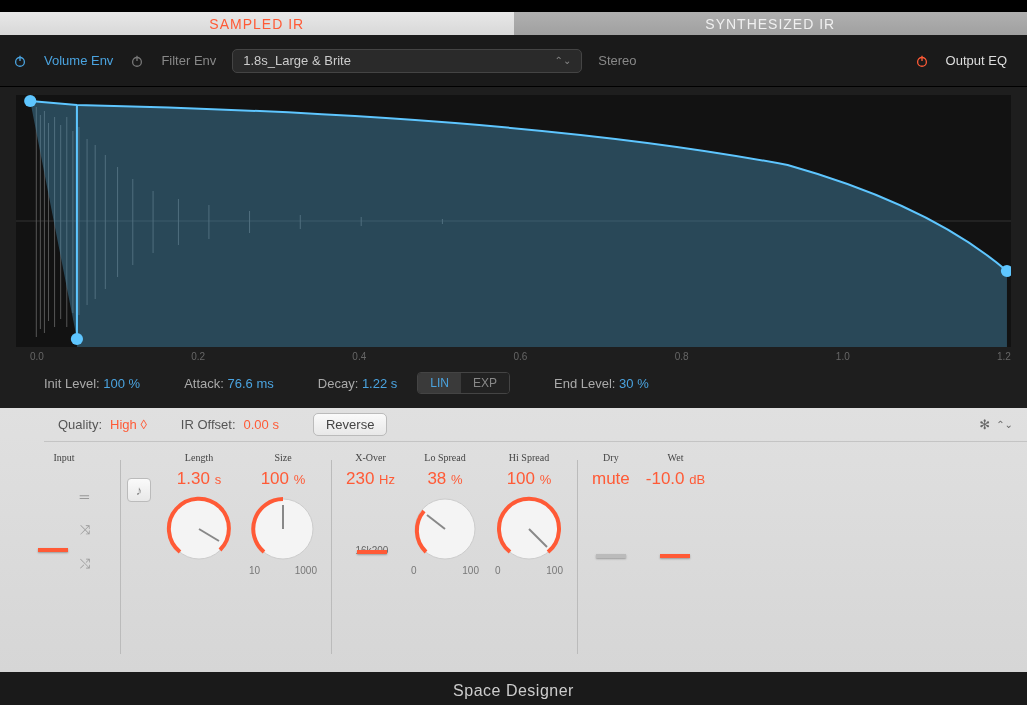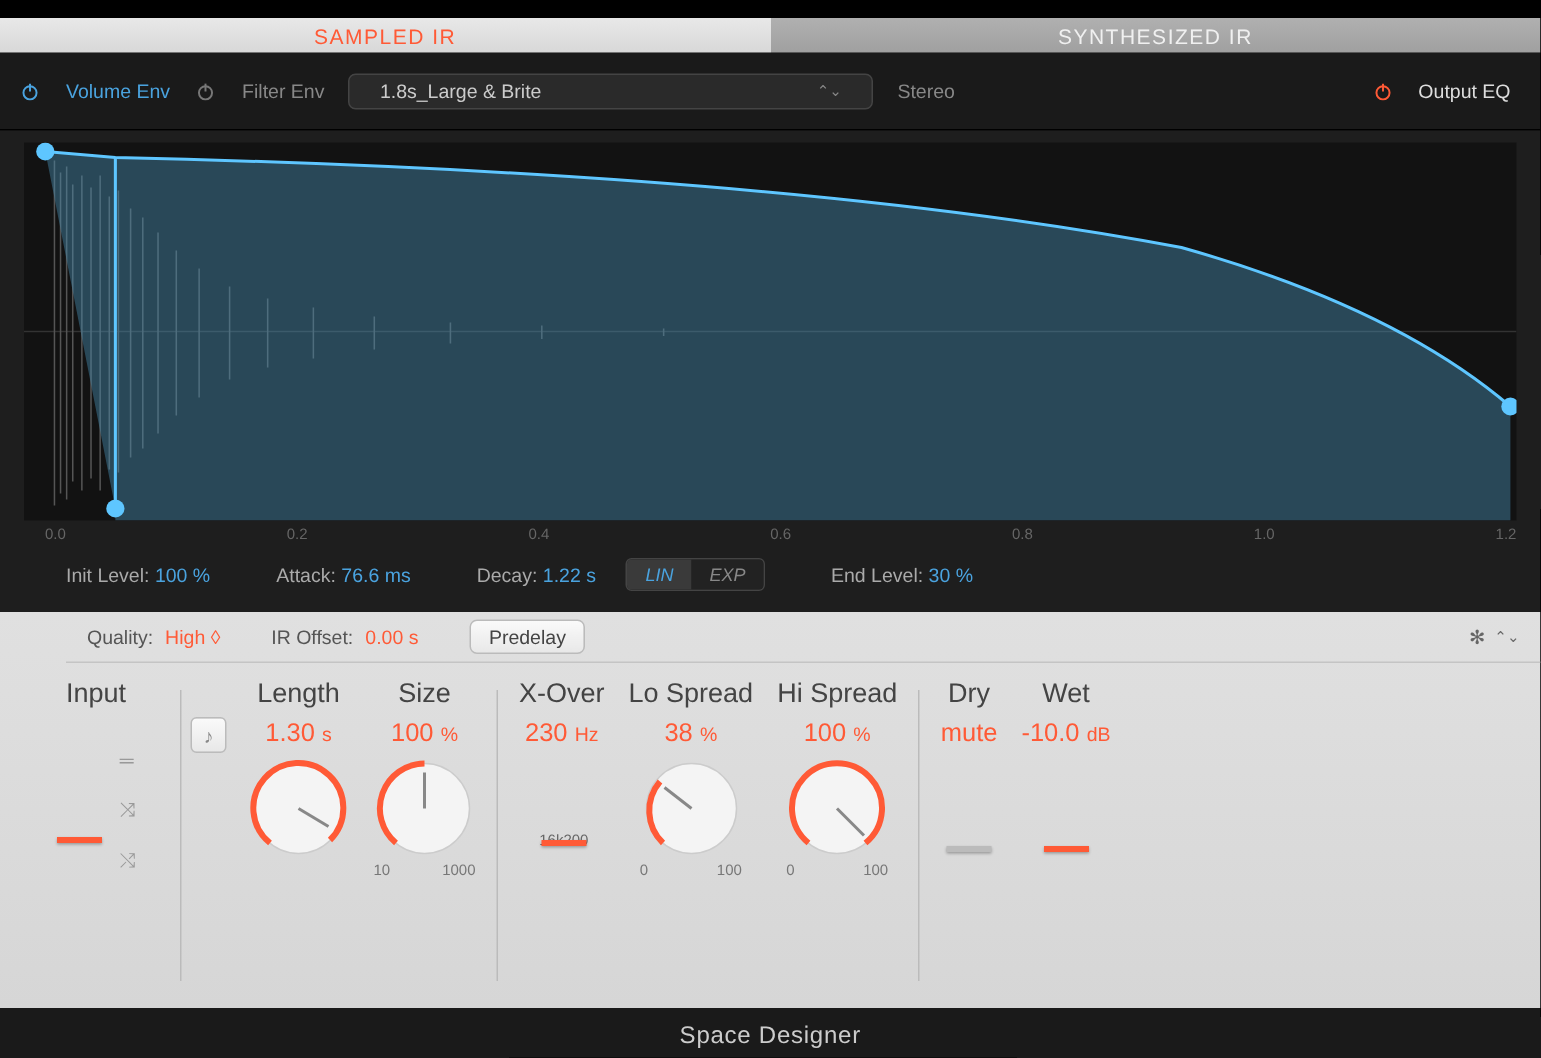--- a/index.html
+++ b/index.html
@@ -11,47 +11,47 @@
 .tab.active { background: linear-gradient(#e8e8e8,#d8d8d8); color: #ff5a36; }
 .tab.inactive { background: linear-gradient(#b0b0b0,#a0a0a0); color: #f0f0f0; }
 
 
 .toolbar { display: flex; align-items: center; height: 52px; background: #1a1a1a; padding: 0 12px; gap: 8px; border-bottom: 1px solid #000; }
 .pwr { width: 16px; height: 16px; display: inline-flex; align-items: center; justify-content: center; cursor: pointer; }
 .pwr svg { width: 14px; height: 14px; }
 .tb-label { font-size: 13px; padding: 0 8px; cursor: pointer; }
 .tb-active { color: #4aa3df; }
 .tb-dim { color: #888; }
-.preset { flex: 0 0 350px; height: 24px; background: #2a2a2a; border: 1px solid #444; border-radius: 5px; display: flex; align-items: center; padding: 0 20px; color: #ccc; font-size: 13px; cursor: pointer; position: relative; }
+.preset { flex: 0 0 350px; height: 24px; background: #2a2a2a; border: 1px solid #444; border-radius: 5px; display: flex; align-items: center; padding: 0 10px; color: #ccc; font-size: 13px; cursor: pointer; position: relative; }
 .preset .arrows { margin-left: auto; color: #888; font-size: 10px; }
 .toolbar .spacer { flex: 1; }
 
 
 .env { background: #1e1e1e; padding: 8px 16px 4px 16px; }
 .env-canvas { width: 100%; height: 252px; background: #121212; position: relative; }
 .axis { display: flex; justify-content: space-between; font-size: 10px; color: #666; padding: 4px 0 2px 14px; }
 .env-params { display: flex; align-items: center; gap: 20px; padding: 8px 4px 10px 4px; font-size: 13px; }
 .env-params .lbl { color: #aaa; margin-left: 24px; }
 .env-params .val { color: #4aa3df; }
 .seg { display: inline-flex; border-radius: 4px; overflow: hidden; border: 1px solid #444; }
-.seg span { padding: 3px 12px; font-size: 12px; cursor: pointer; font-style: italic; }
+.seg span { padding: 3px 12px; font-size: 12px; cursor: pointer; }
 .seg .on { background: #3a3a3a; color: #4aa3df; }
 .seg .off { background: #222; color: #888; }
 
 
 .panel { background: linear-gradient(#e0e0e0,#d6d6d6); height: 264px; display: flex; flex-direction: column; }
 .panel-top { display: flex; align-items: center; height: 34px; padding: 0 14px; gap: 8px; color: #555; border-bottom: 1px solid #c4c4c4; margin-left: 44px; }
 .panel-top .orange { color: #ff5a36; }
 .btn { background: linear-gradient(#fafafa,#e8e8e8); border: 1px solid #bbb; border-radius: 5px; padding: 3px 12px; font-size: 13px; color: #444; cursor: pointer; }
 .gear { margin-left: auto; color: #666; cursor: pointer; display: flex; align-items: center; gap: 6px; }
 
 .controls { flex: 1; display: flex; padding: 10px 14px; gap: 0; }
 .group { display: flex; flex-direction: column; align-items: center; padding: 0 8px; }
 .divider { width: 1px; background: #bbb; margin: 8px 6px; }
-.g-title { color: #444; font-size: 18px; margin-bottom: 6px; }
+.g-title { color: #444; font-size: 10px; margin-bottom: 6px; font-family: Liberation Serif, serif; }
 .g-val { color: #ff5a36; font-size: 17px; margin-bottom: 6px; }
 .g-val .unit { font-size: 13px; }
 
 
 .knob { width: 68px; height: 68px; position: relative; }
 .knob svg { width: 68px; height: 68px; }
 .knob-ticks { display: flex; justify-content: space-between; width: 68px; font-size: 10px; color: #777; margin-top: 2px; }
 
 
 .vslider { width: 30px; height: 130px; position: relative; display: flex; align-items: center; }
@@ -169,21 +169,21 @@
 </div>
 
 <div class="panel">
   <div class="panel-top">
     <span>Quality:</span>
     <span class="orange">High ◊</span>
     <span style="width:18px"></span>
     <span>IR Offset:</span>
     <span class="orange">0.00 s</span>
     <span style="width:18px"></span>
-    <span class="btn">Predelay</span>
+    <span class="btn">Reverse</span>
     <span class="gear">
       <span>✻</span>
       <span style="font-size:10px">⌃⌄</span>
     </span>
   </div>
 
   <div class="controls">
 
     <div class="group" style="width:100px">
       <div class="g-title">Input</div>

